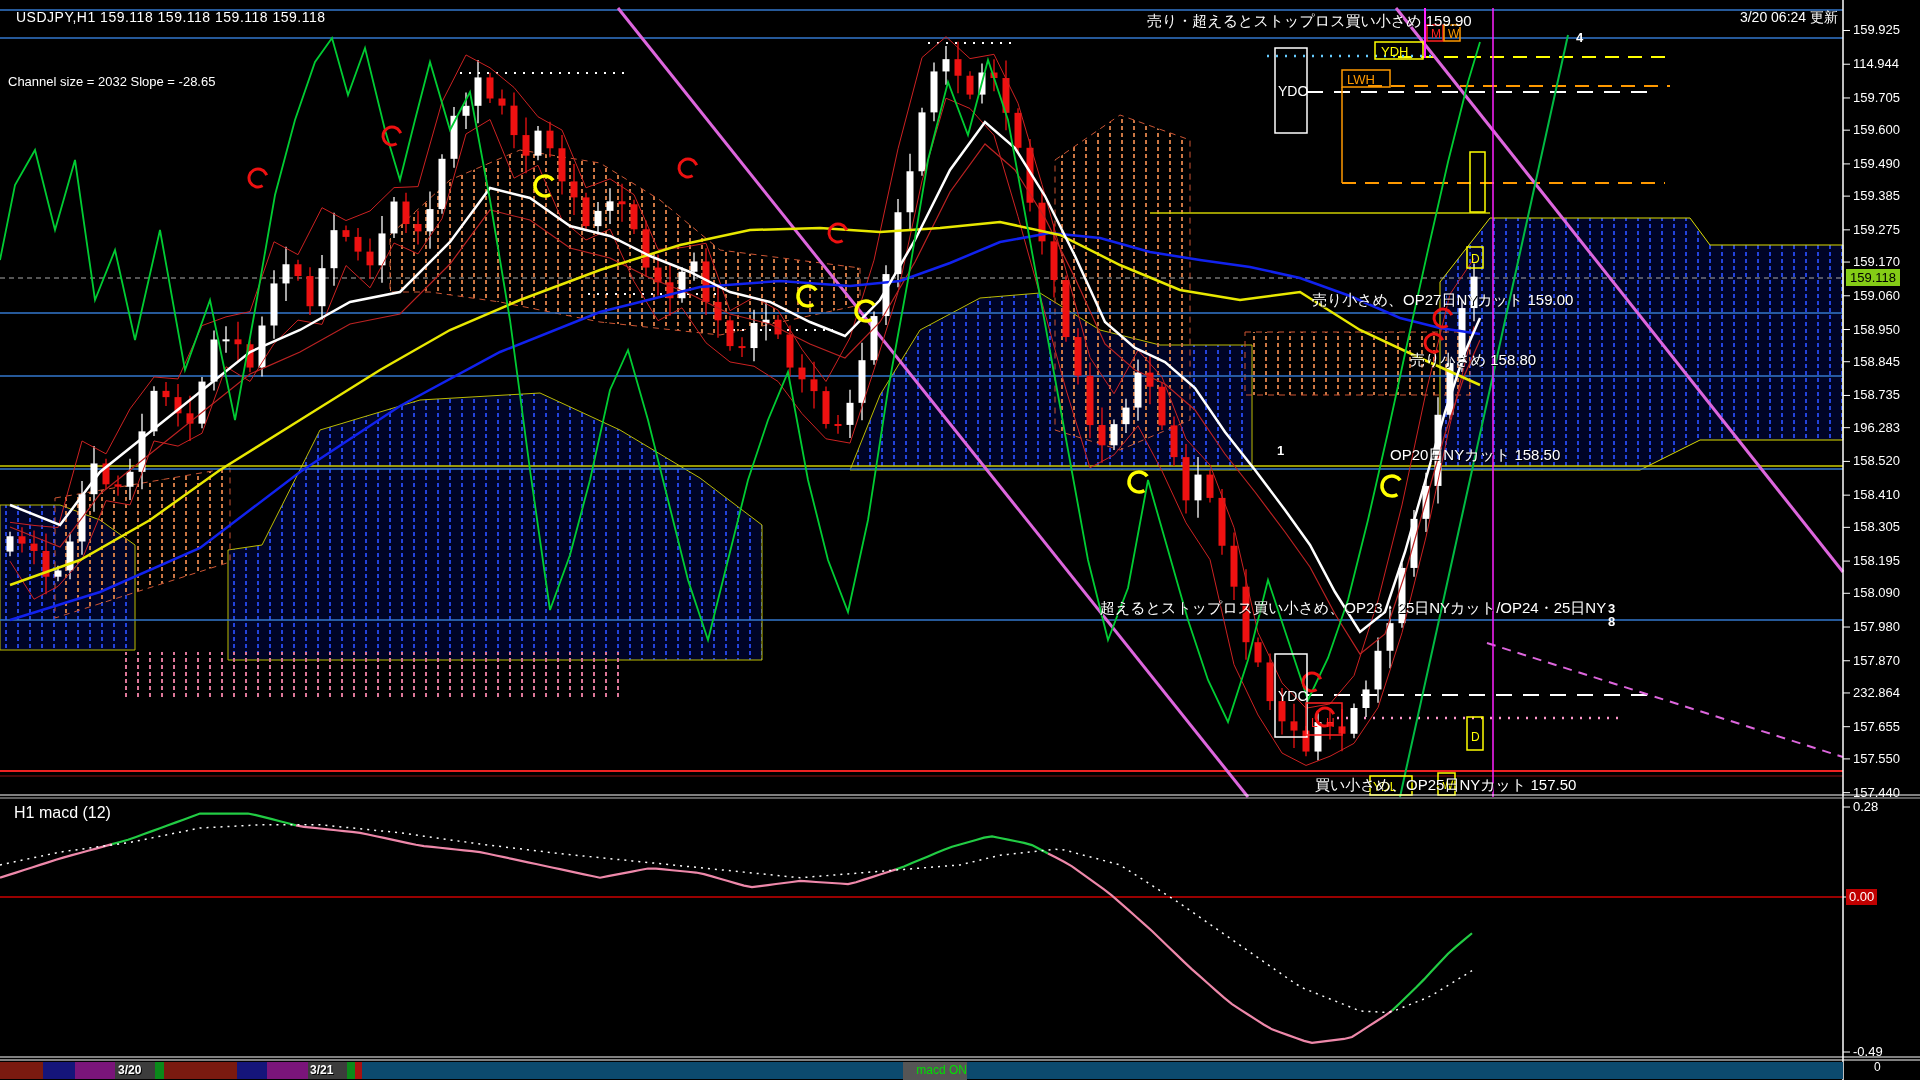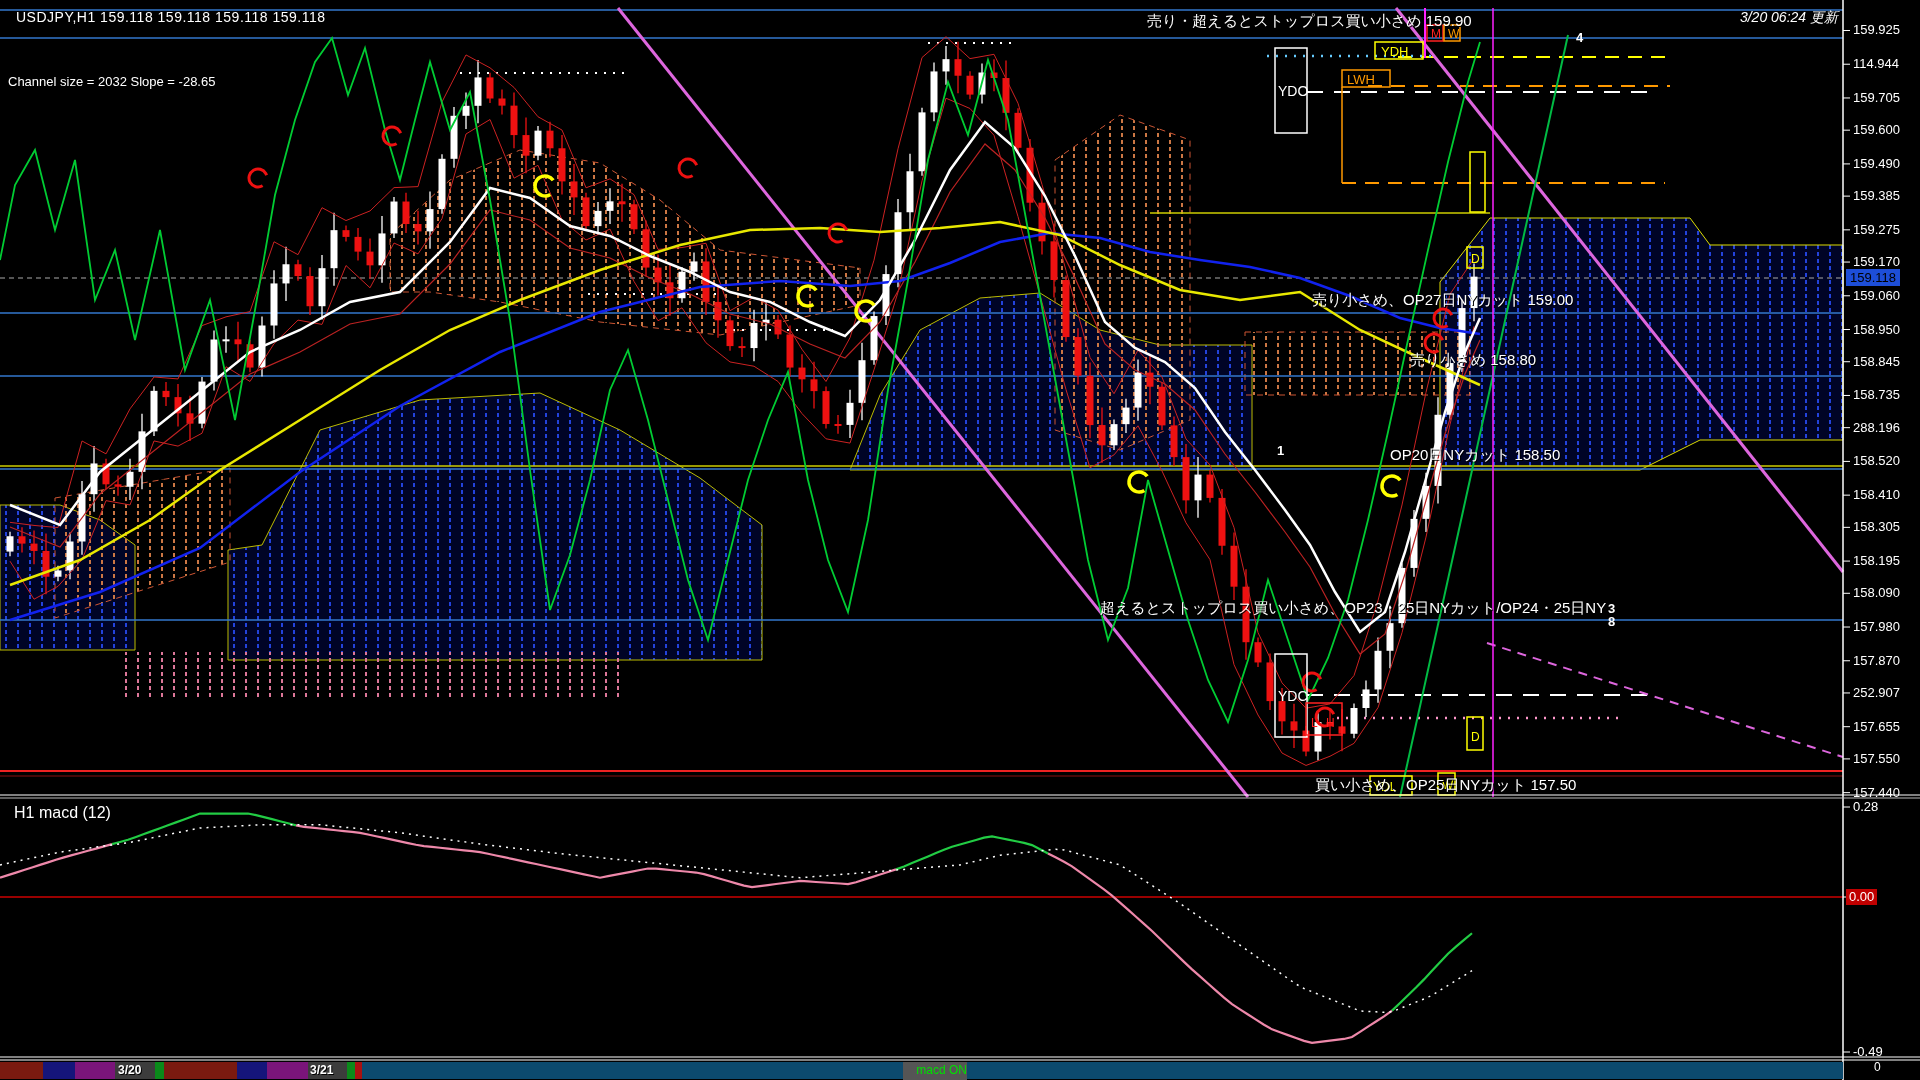--- a/index.html
+++ b/index.html
@@ -1,26 +1,26 @@
 <!DOCTYPE html>
 <html><head>
 <meta charset="utf-8">
 <style>
   html,body{margin:0;padding:0;background:#000;width:1920px;height:1080px;overflow:hidden;}
   #stage{position:relative;width:1920px;height:1080px;background:#000;
          font-family:"Liberation Sans","DejaVu Sans",sans-serif;}
   #chart{position:absolute;left:0;top:0;}
   .hudtxt{position:absolute;color:#fff;white-space:nowrap;}
   #title{left:16px;top:9px;font-size:14px;letter-spacing:.5px;}
-  #updated{right:82px;top:9px;font-size:14px;font-style:italic;}
+  #updated{right:82px;top:9px;font-size:14px;}
   #channel{left:8px;top:74px;font-size:13px;}
   #watermark{left:58px;top:66px;font-size:48px;color:#e6e6e6;letter-spacing:3px;}
   #macdlabel{left:14px;top:804px;font-size:16px;text-align:center;}
   .tick{position:absolute;left:1853px;color:#fff;font-size:13px;white-space:nowrap;}
-  .curbadge{position:absolute;left:1846px;background:#1d4ed8;color:#000;font-size:13px;
+  .curbadge{position:absolute;left:1846px;background:#84cc16;color:#000;font-size:13px;
             padding:0 4px;line-height:17px;}
   .zerobadge{position:absolute;left:1846px;background:#c00000;color:#fff;font-size:13px;
             padding:0 3px;line-height:16px;}
   .ann{position:absolute;color:#fff;font-size:15px;white-space:nowrap;text-shadow:1px 1px 0 #000;}
   #bbar{position:absolute;left:0;top:1062px;width:1843px;height:17px;background:#0c4a6e;}
   .seg{position:absolute;top:0;height:17px;}
   .datelab{position:absolute;top:1px;color:#fff;font-size:12px;font-weight:bold;text-shadow:1px 1px 0 #000;}
   .macdbadge{position:absolute;top:0;height:27px;background:#555;color:#00e000;
              font-size:12px;line-height:17px;text-align:right;}
   #zeroright{position:absolute;left:1874px;top:1060px;color:#fff;font-size:12px;}
@@ -427,29 +427,29 @@
       <div class="tick" style="top: 89.9671px;">159.705</div>
       <div class="tick" style="top: 122.171px;">159.600</div>
       <div class="tick" style="top: 155.908px;">159.490</div>
       <div class="tick" style="top: 188.111px;">159.385</div>
       <div class="tick" style="top: 221.848px;">159.275</div>
       <div class="tick" style="top: 254.052px;">159.170</div>
       <div class="tick" style="top: 287.789px;">159.060</div>
       <div class="tick" style="top: 321.526px;">158.950</div>
       <div class="tick" style="top: 353.729px;">158.845</div>
       <div class="tick" style="top: 387.466px;">158.735</div>
-      <div class="tick" style="top: 419.67px;">288.196</div>
+      <div class="tick" style="top: 419.67px;">196.283</div>
       <div class="tick" style="top: 453.407px;">158.520</div>
       <div class="tick" style="top: 487.144px;">158.410</div>
       <div class="tick" style="top: 519.347px;">158.305</div>
       <div class="tick" style="top: 553.084px;">158.195</div>
       <div class="tick" style="top: 585.288px;">158.090</div>
       <div class="tick" style="top: 619.025px;">157.980</div>
       <div class="tick" style="top: 652.762px;">157.870</div>
-      <div class="tick" style="top: 684.965px;">252.907</div>
+      <div class="tick" style="top: 684.965px;">232.864</div>
       <div class="tick" style="top: 718.702px;">157.655</div>
       <div class="tick" style="top: 750.906px;">157.550</div>
       <div class="tick" style="top: 784.643px;">157.440</div>
       <div class="curbadge" style="top: 269px;">159.118</div>
       <div class="tick" style="top: 799px;">0.28</div>
       <div class="zerobadge" style="top: 889px;">0.00</div>
       <div class="tick" style="top: 1044px;">-0.49</div>
     </div>
   <div id="anns">
       <div class="ann" style="left: 1147px; top: 12px;">売り・超えるとストップロス買い小さめ 159.90</div>

